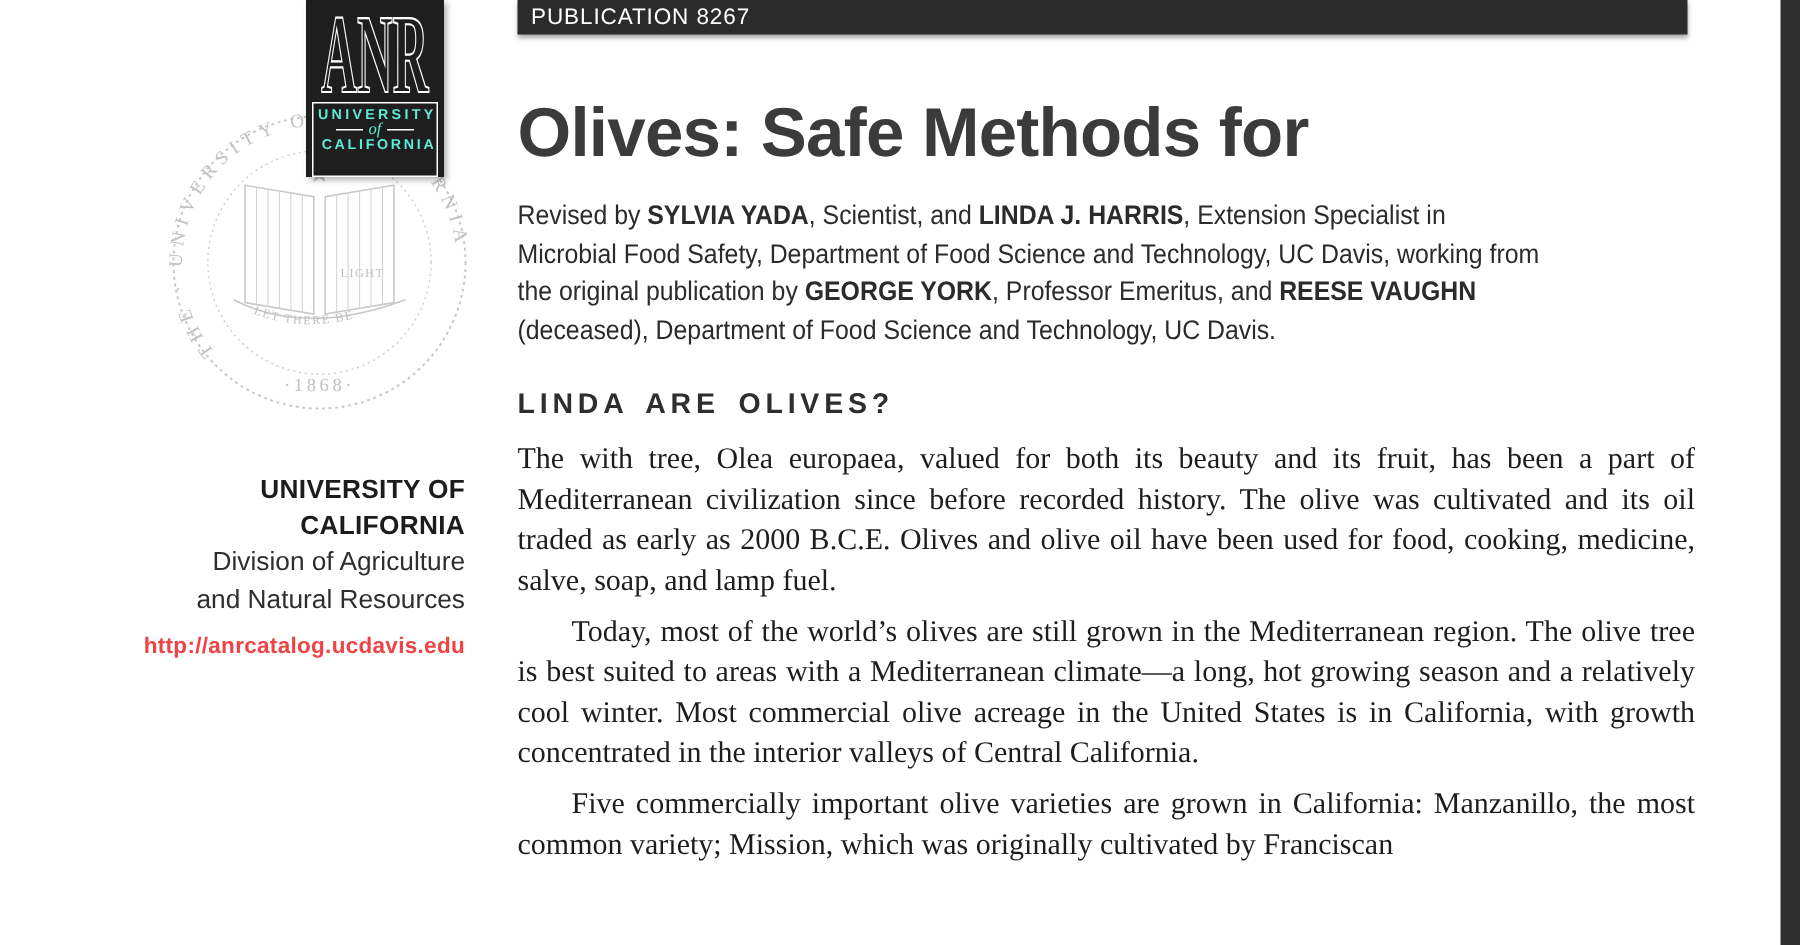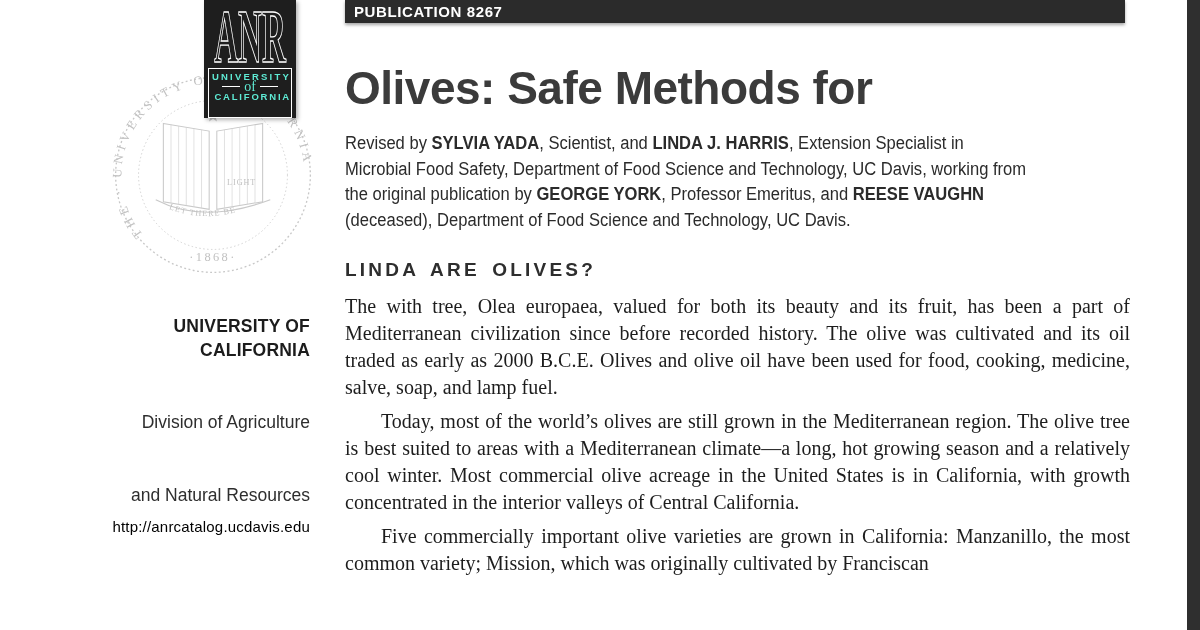--- a/index.html
+++ b/index.html
@@ -9,44 +9,44 @@
 
   .page { position:absolute; inset:0; background:#fff; overflow:hidden; }
 
   
   .edge-strip { position:absolute; top:0; right:0; width:13px; height:630px;
                 background:#2f2f2f; }
 
   
   .pub-bar { position:absolute; left:345px; top:0; width:780px; height:23px;
              background:#2b2b2b; box-shadow:0 2px 3px rgba(0,0,0,.35); }
-  .pub-bar span { display:block; color:#ffffff; font-weight:700; font-size:15px;
+  .pub-bar span { display:block; color:#ffffff; font-weight:400; font-size:15px;
                   letter-spacing:.6px; line-height:23px; padding-left:9px; }
 
   
   .seal { position:absolute; left:108px; top:70px; width:210px; height:210px; }
 
   .anr-logo { position:absolute; left:204px; top:0; width:92px; height:118px;
               background:#1e1e1e; box-shadow:2px 2px 4px rgba(0,0,0,.3);
               display:flex; flex-direction:column; align-items:center; }
   .anr-letters { width:88px; height:72px; margin-top:1px; }
   .anr-univ-box { width:84px; border:1.5px solid #ffffff; margin-top:1px;
                   padding:2px 0 14px 0; text-align:right; color:#5eead4; }
   .anr-univ-box .u-line { font-size:9.5px; font-weight:700; letter-spacing:2.2px; line-height:11px; }
-  .anr-univ-box .of-line { font-family:"Liberation Serif", serif; 
-                           font-size:14px; line-height:9px; display:flex;
+  .anr-univ-box .of-line { font-family:"Liberation Serif", serif; font-style:italic;
+                           font-size:11px; line-height:9px; display:flex;
                            align-items:center; justify-content:center; gap:4px; }
   .anr-univ-box .dash { display:inline-block; width:18px; height:1px; background:#fff; }
   .anr-univ-box .c-line { font-size:9.5px; font-weight:700; letter-spacing:1.8px; line-height:12px; }
 
   .org-block { position:absolute; left:0; top:314px; width:310px; text-align:right;padding-left:12px; }
   .org-bold { font-size:17.5px; font-weight:700; color:#1c1c1c; line-height:24px; letter-spacing:.2px; }
-  .org-div  { font-size:17.5px; color:#2e2e2e; line-height:25px;margin-top:48px; }
-  .org-url  { display:block; margin-top:10px; font-size:15px; font-weight:400;
-              color:#000000; text-decoration:none; letter-spacing:.2px; }
+  .org-div  { font-size:17.5px; color:#2e2e2e; line-height:25px; }
+  .org-url  { display:block; margin-top:10px; font-size:15px; font-weight:700;
+              color:#ef4444; text-decoration:none; letter-spacing:.2px; }
 
   
   .content { position:absolute; left:345px; top:4px; width:785px; }
 
   .title { margin-top:58px; font-size:46px; line-height:53px; font-weight:700;
            color:#3b3b3b; letter-spacing:-.5px; }
 
   .byline { margin-top:16px; width:853px; transform:scaleX(.92);
             transform-origin:0 0; font-size:18px; line-height:25.5px; color:#2b2b2b; }
   .byline-line { white-space:nowrap; }

